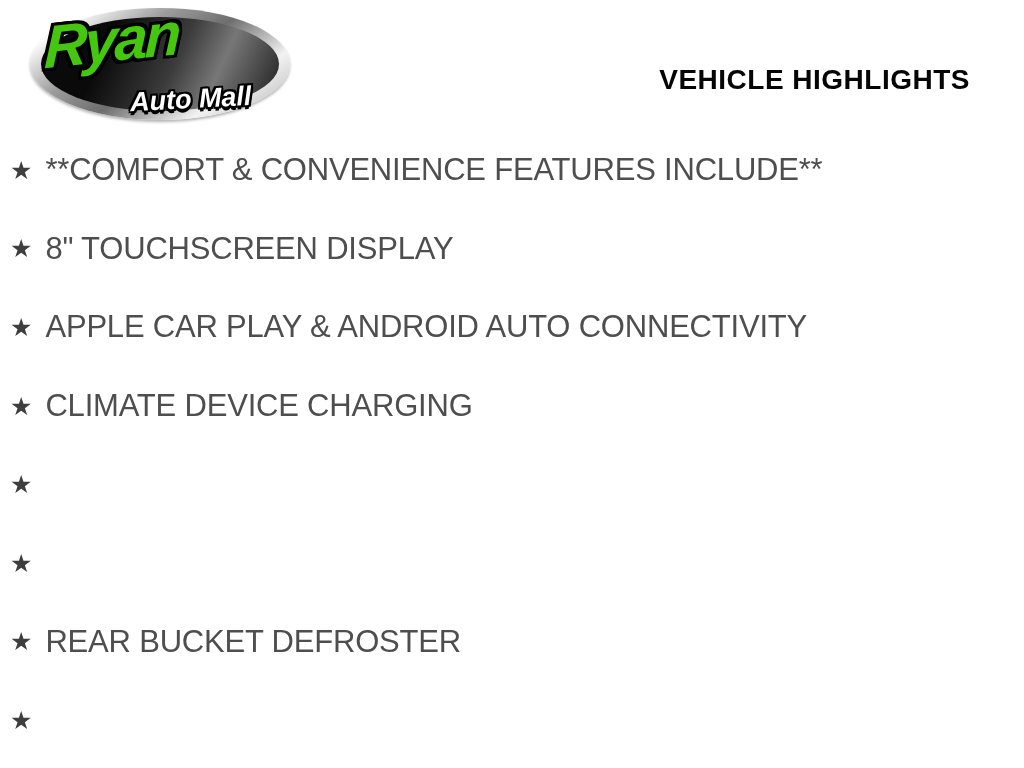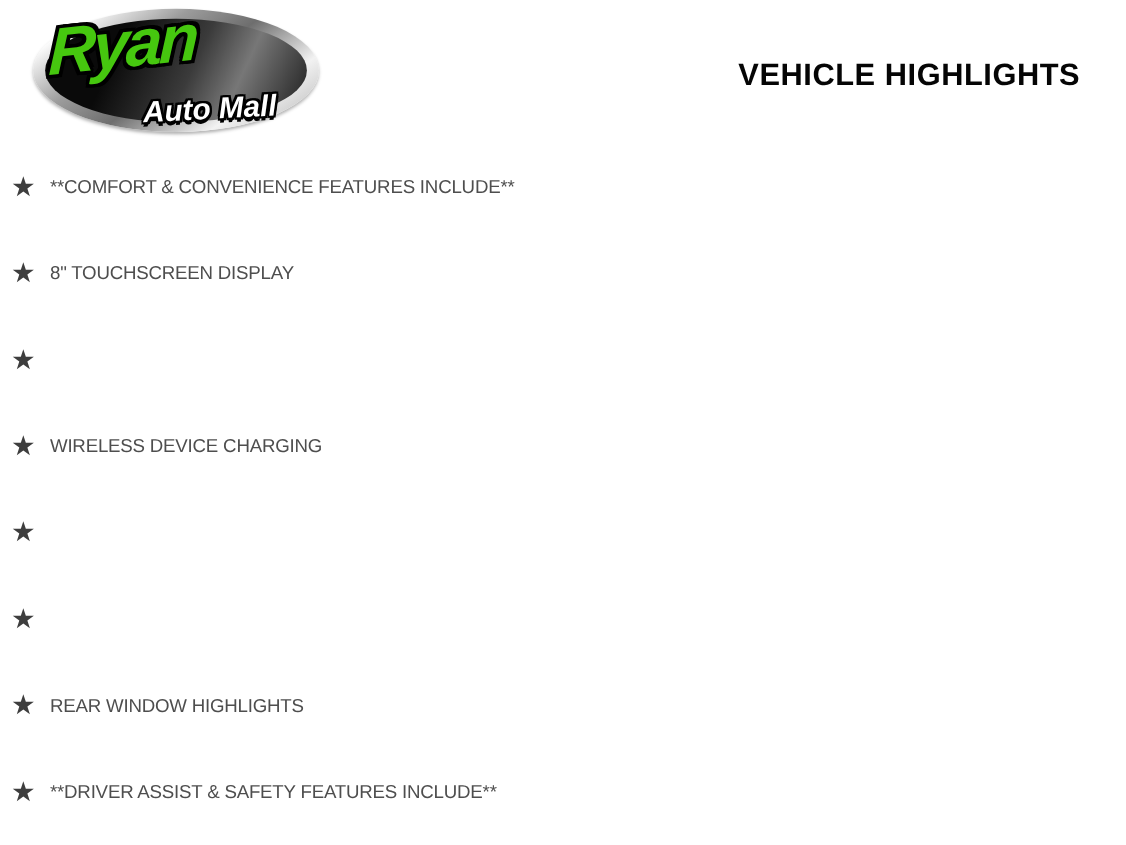--- a/index.html
+++ b/index.html
@@ -46,38 +46,38 @@
     text-shadow:
       -2px -2px 0 #000, 2px -2px 0 #000, -2px 2px 0 #000, 2px 2px 0 #000,
       0 -2px 0 #000, 0 2px 0 #000, -2px 0 0 #000, 2px 0 0 #000,
       0 4px 0 #000;
     letter-spacing:0px;
     white-space:nowrap;
   }
 
   
   .title{
-    position:absolute;top:48px;right:38px;margin:4px;
+    position:absolute;top:48px;right:38px;margin:16px;
     font-weight:700;font-size:28px;letter-spacing:.5px;
     color:var(--title-text);
     white-space:nowrap;
   }
 
   
   .list{
     position:absolute;left:10px;top:131px;width:1000px;
     margin:0;padding:0;list-style:none;
   }
   .list li{height:78.6px;display:flex;align-items:center;}
   .star{
     font-size:25px;line-height:1;color:var(--star);
     margin-right:13px;flex:0 0 auto;
   }
   .text{
-    font-size:17px;letter-spacing:-.2px;color:var(--list-text);
+    font-size:31px;letter-spacing:-.2px;color:var(--list-text);
     white-space:nowrap;
   }
 </style>
 </head>
 <body>
 
 <div class="logo">
   <div class="logo-rim"></div>
   <div class="logo-inner"></div>
   <div class="logo-brand">Ryan</div>
@@ -90,32 +90,32 @@
     <li>
       <span class="star">★</span>
       <span class="text">**COMFORT &amp; CONVENIENCE FEATURES INCLUDE**</span>
     </li>
     <li>
       <span class="star">★</span>
       <span class="text">8" TOUCHSCREEN DISPLAY</span>
     </li>
     <li>
       <span class="star">★</span>
+      <span class="text">APPLE CAR PLAY &amp; ANDROID AUTO CONNECTIVITY</span>
     </li>
     <li>
       <span class="star">★</span>
-      <span class="text">WIRELESS DEVICE CHARGING</span>
+      <span class="text">CLIMATE DEVICE CHARGING</span>
     </li>
     <li>
       <span class="star">★</span>
     </li>
     <li>
       <span class="star">★</span>
     </li>
     <li>
       <span class="star">★</span>
-      <span class="text">REAR WINDOW HIGHLIGHTS</span>
+      <span class="text">REAR BUCKET DEFROSTER</span>
     </li>
     <li>
       <span class="star">★</span>
-      <span class="text">**DRIVER ASSIST &amp; SAFETY FEATURES INCLUDE**</span>
     </li>
   </ul>
 
 </body></html>

